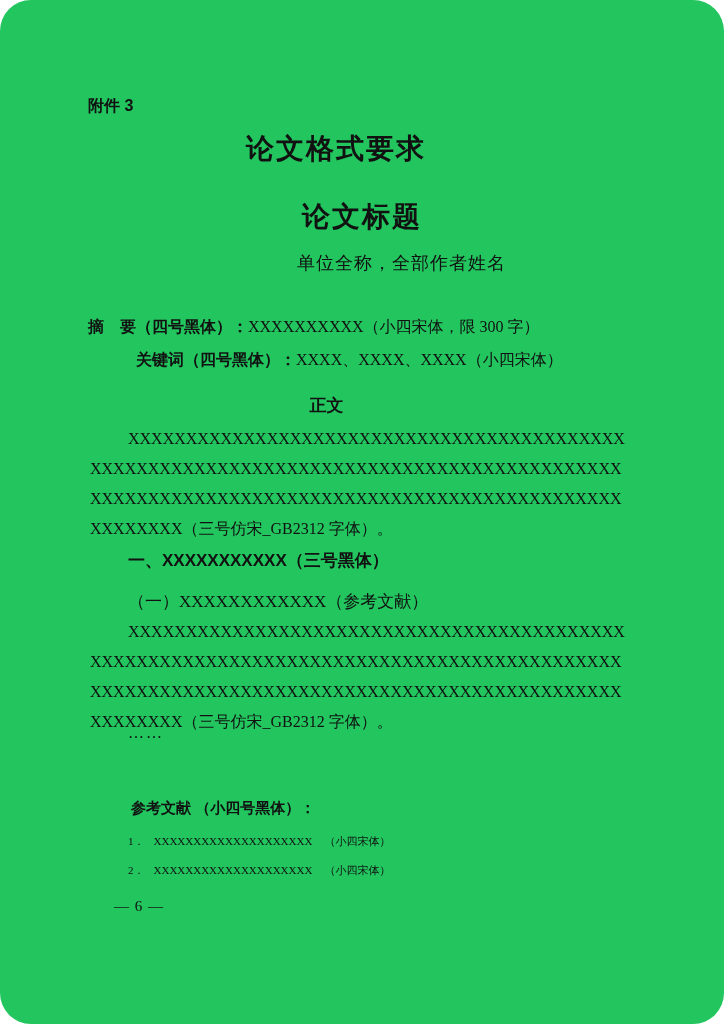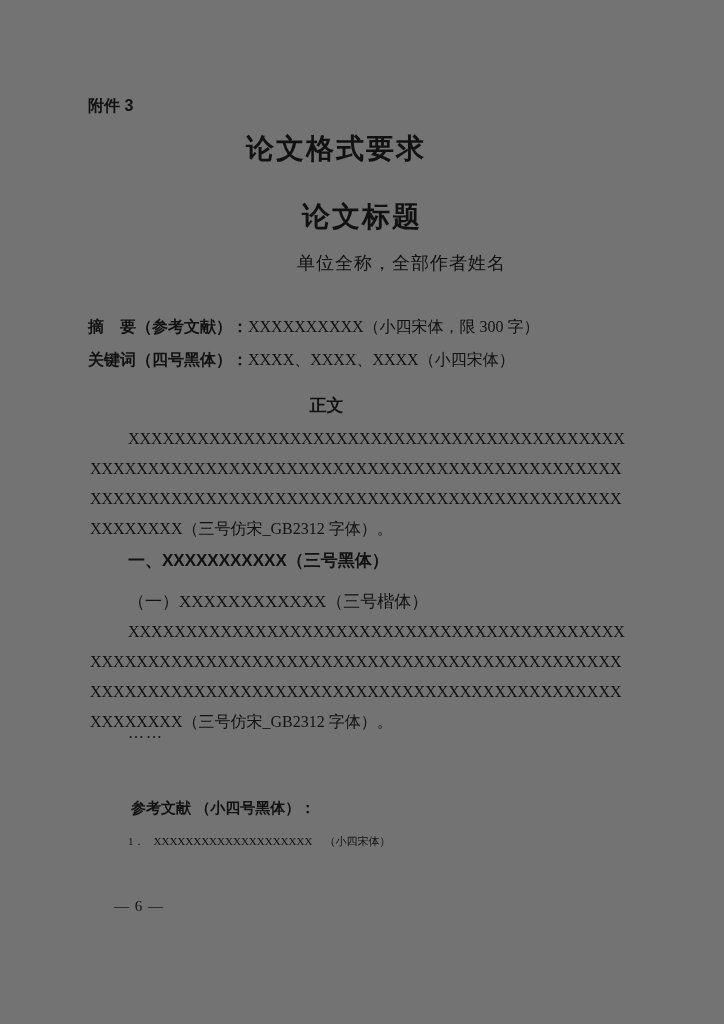--- a/index.html
+++ b/index.html
@@ -1,23 +1,24 @@
 <!DOCTYPE html>
 <html><head>
 <meta charset="utf-8">
 <style>
   html, body { margin: 0; padding: 0; background: #ffffff; }
   .page {
     position: relative;
     width: 724px;
     height: 1024px;
-    background: #737373;
+    background: #22c55e;
     overflow: hidden;
     color: #111;
     font-family: "Liberation Serif", serif;
+    border-radius: 31px;
   }
   .abs { position: absolute; white-space: nowrap; }
 
   .attachment {
     left: 88px; top: 96px;
     font-family: "Liberation Sans", sans-serif;
     font-weight: bold; font-size: 16px;
   }
   .doc-title {
     left: 0; top: 130px; width: 672px; text-align: center;
@@ -26,21 +27,21 @@
   .paper-title {
     left: 0; top: 198px; width: 724px; text-align: center;
     font-weight: bold; font-size: 28px; letter-spacing: 2px;
   }
   .authors {
     left: 0; top: 251px; width: 721px; text-align: center;
     font-size: 18px; letter-spacing: 1px; padding-left: 41px;
   }
   .meta-line { left: 88px; font-size: 16px; }
   .abstract-line { top: 317px; }
-  .keywords-line { top: 350px; }
+  .keywords-line { top: 350px; margin-left: 48px; }
   .meta-line .lbl { font-family: "Liberation Sans", sans-serif; font-weight: bold; }
   .zhengwen {
     left: 0; top: 394px; width: 653px; text-align: center;
     font-family: "Liberation Sans", sans-serif;
     font-weight: bold; font-size: 17px;
   }
   .para {
     left: 90px; width: 560px;
     font-size: 16px; line-height: 30px;
   }
@@ -74,51 +75,54 @@
 
   <div class="abs attachment">附件 3</div>
 
   <div class="abs doc-title">论文格式要求</div>
 
   <div class="abs paper-title">论文标题</div>
 
   <div class="abs authors">单位全称，全部作者姓名</div>
 
   <div class="abs meta-line abstract-line">
-    <span class="lbl">摘　要（参考文献）：</span><span>XXXXXXXXXX（小四宋体，限 300 字）</span>
+    <span class="lbl">摘　要（四号黑体）：</span><span>XXXXXXXXXX（小四宋体，限 300 字）</span>
   </div>
 
   <div class="abs meta-line keywords-line">
     <span class="lbl">关键词（四号黑体）：</span><span>XXXX、XXXX、XXXX（小四宋体）</span>
   </div>
 
   <div class="abs zhengwen">正文</div>
 
   <div class="abs para para1">
     <div class="line indent">XXXXXXXXXXXXXXXXXXXXXXXXXXXXXXXXXXXXXXXXXXX</div>
     <div class="line">XXXXXXXXXXXXXXXXXXXXXXXXXXXXXXXXXXXXXXXXXXXXXX</div>
     <div class="line">XXXXXXXXXXXXXXXXXXXXXXXXXXXXXXXXXXXXXXXXXXXXXX</div>
     <div class="line">XXXXXXXX（三号仿宋_GB2312 字体）。</div>
   </div>
 
   <div class="abs h1">一、XXXXXXXXXXX（三号黑体）</div>
 
-  <div class="abs h2">（一）XXXXXXXXXXXX（三号楷体）</div>
+  <div class="abs h2">（一）XXXXXXXXXXXX（参考文献）</div>
 
   <div class="abs para para2">
     <div class="line indent">XXXXXXXXXXXXXXXXXXXXXXXXXXXXXXXXXXXXXXXXXXX</div>
     <div class="line">XXXXXXXXXXXXXXXXXXXXXXXXXXXXXXXXXXXXXXXXXXXXXX</div>
     <div class="line">XXXXXXXXXXXXXXXXXXXXXXXXXXXXXXXXXXXXXXXXXXXXXX</div>
     <div class="line">XXXXXXXX（三号仿宋_GB2312 字体）。</div>
   </div>
 
   <div class="abs ellipsis">……</div>
 
   <div class="abs refs-heading">参考文献 （小四号黑体）：</div>
 
   <div class="abs ref-row ref-row-1">
     <span class="num">1．</span><span>XXXXXXXXXXXXXXXXXXXX</span><span class="note">（小四宋体）</span>
   </div>
 
+  <div class="abs ref-row ref-row-2">
+    <span class="num">2．</span><span>XXXXXXXXXXXXXXXXXXXX</span><span class="note">（小四宋体）</span>
+  </div>
 
   <div class="abs page-number">— 6 —</div>
 
 </div>
 
 </body></html>

